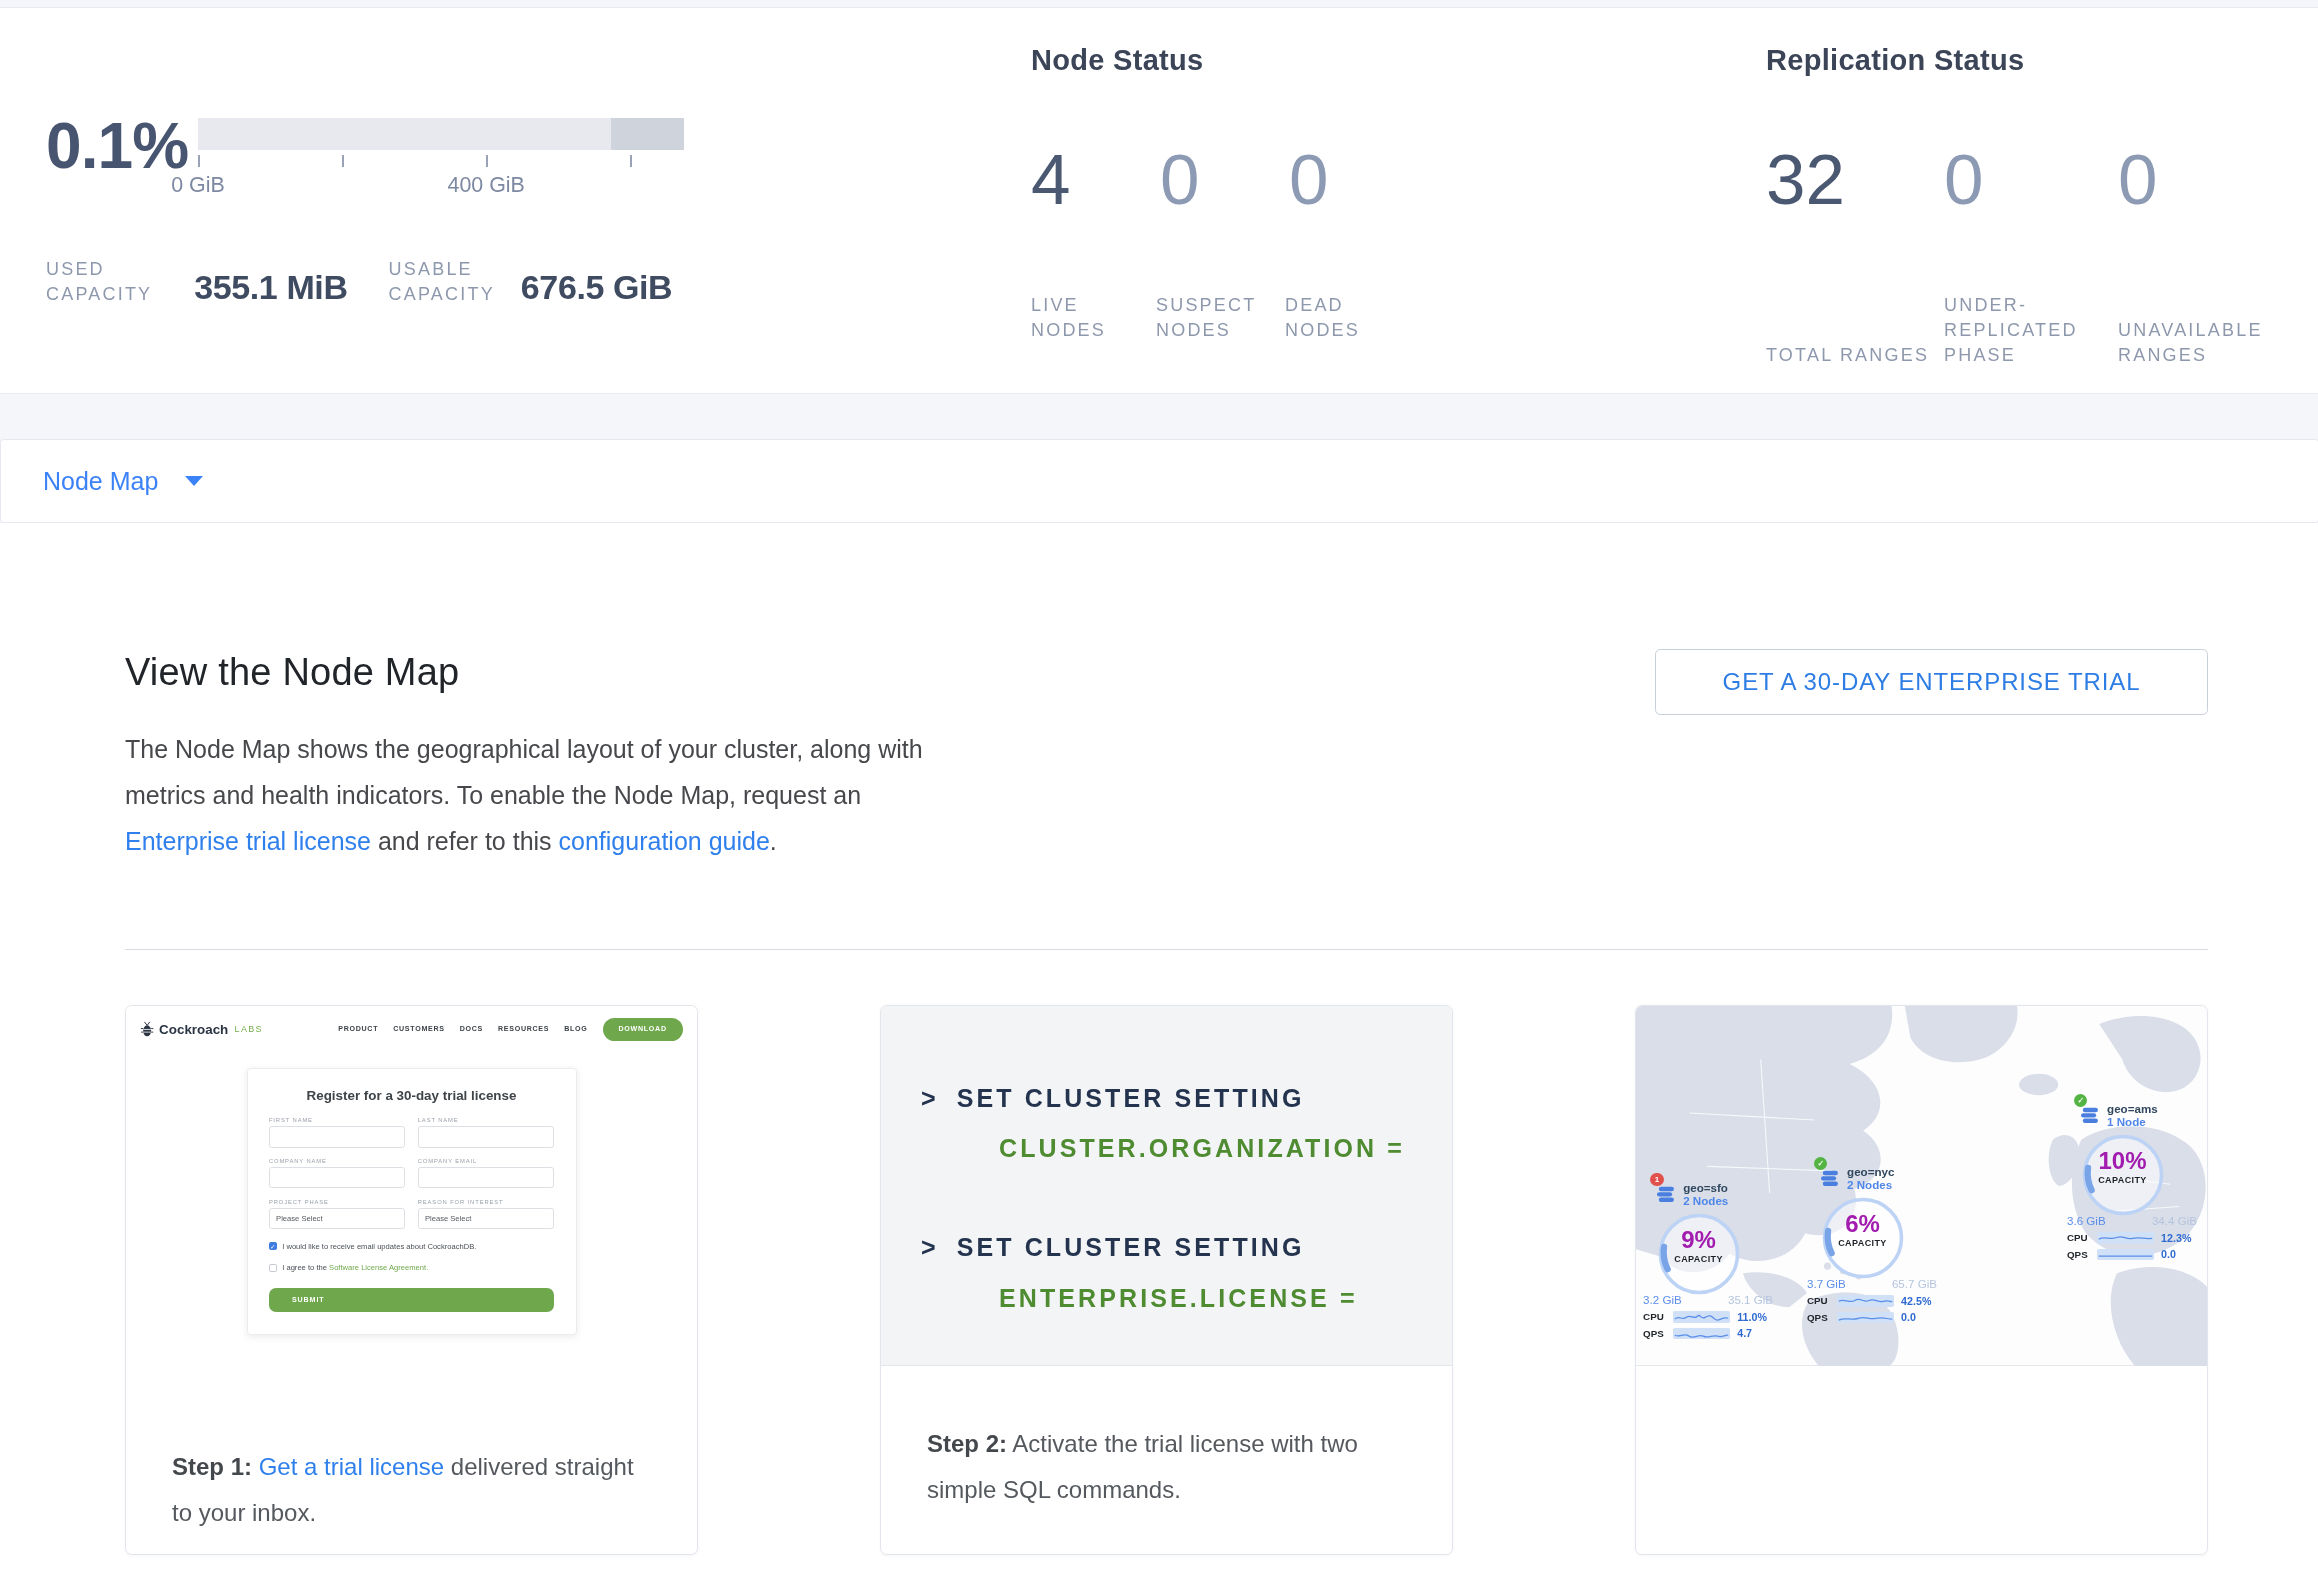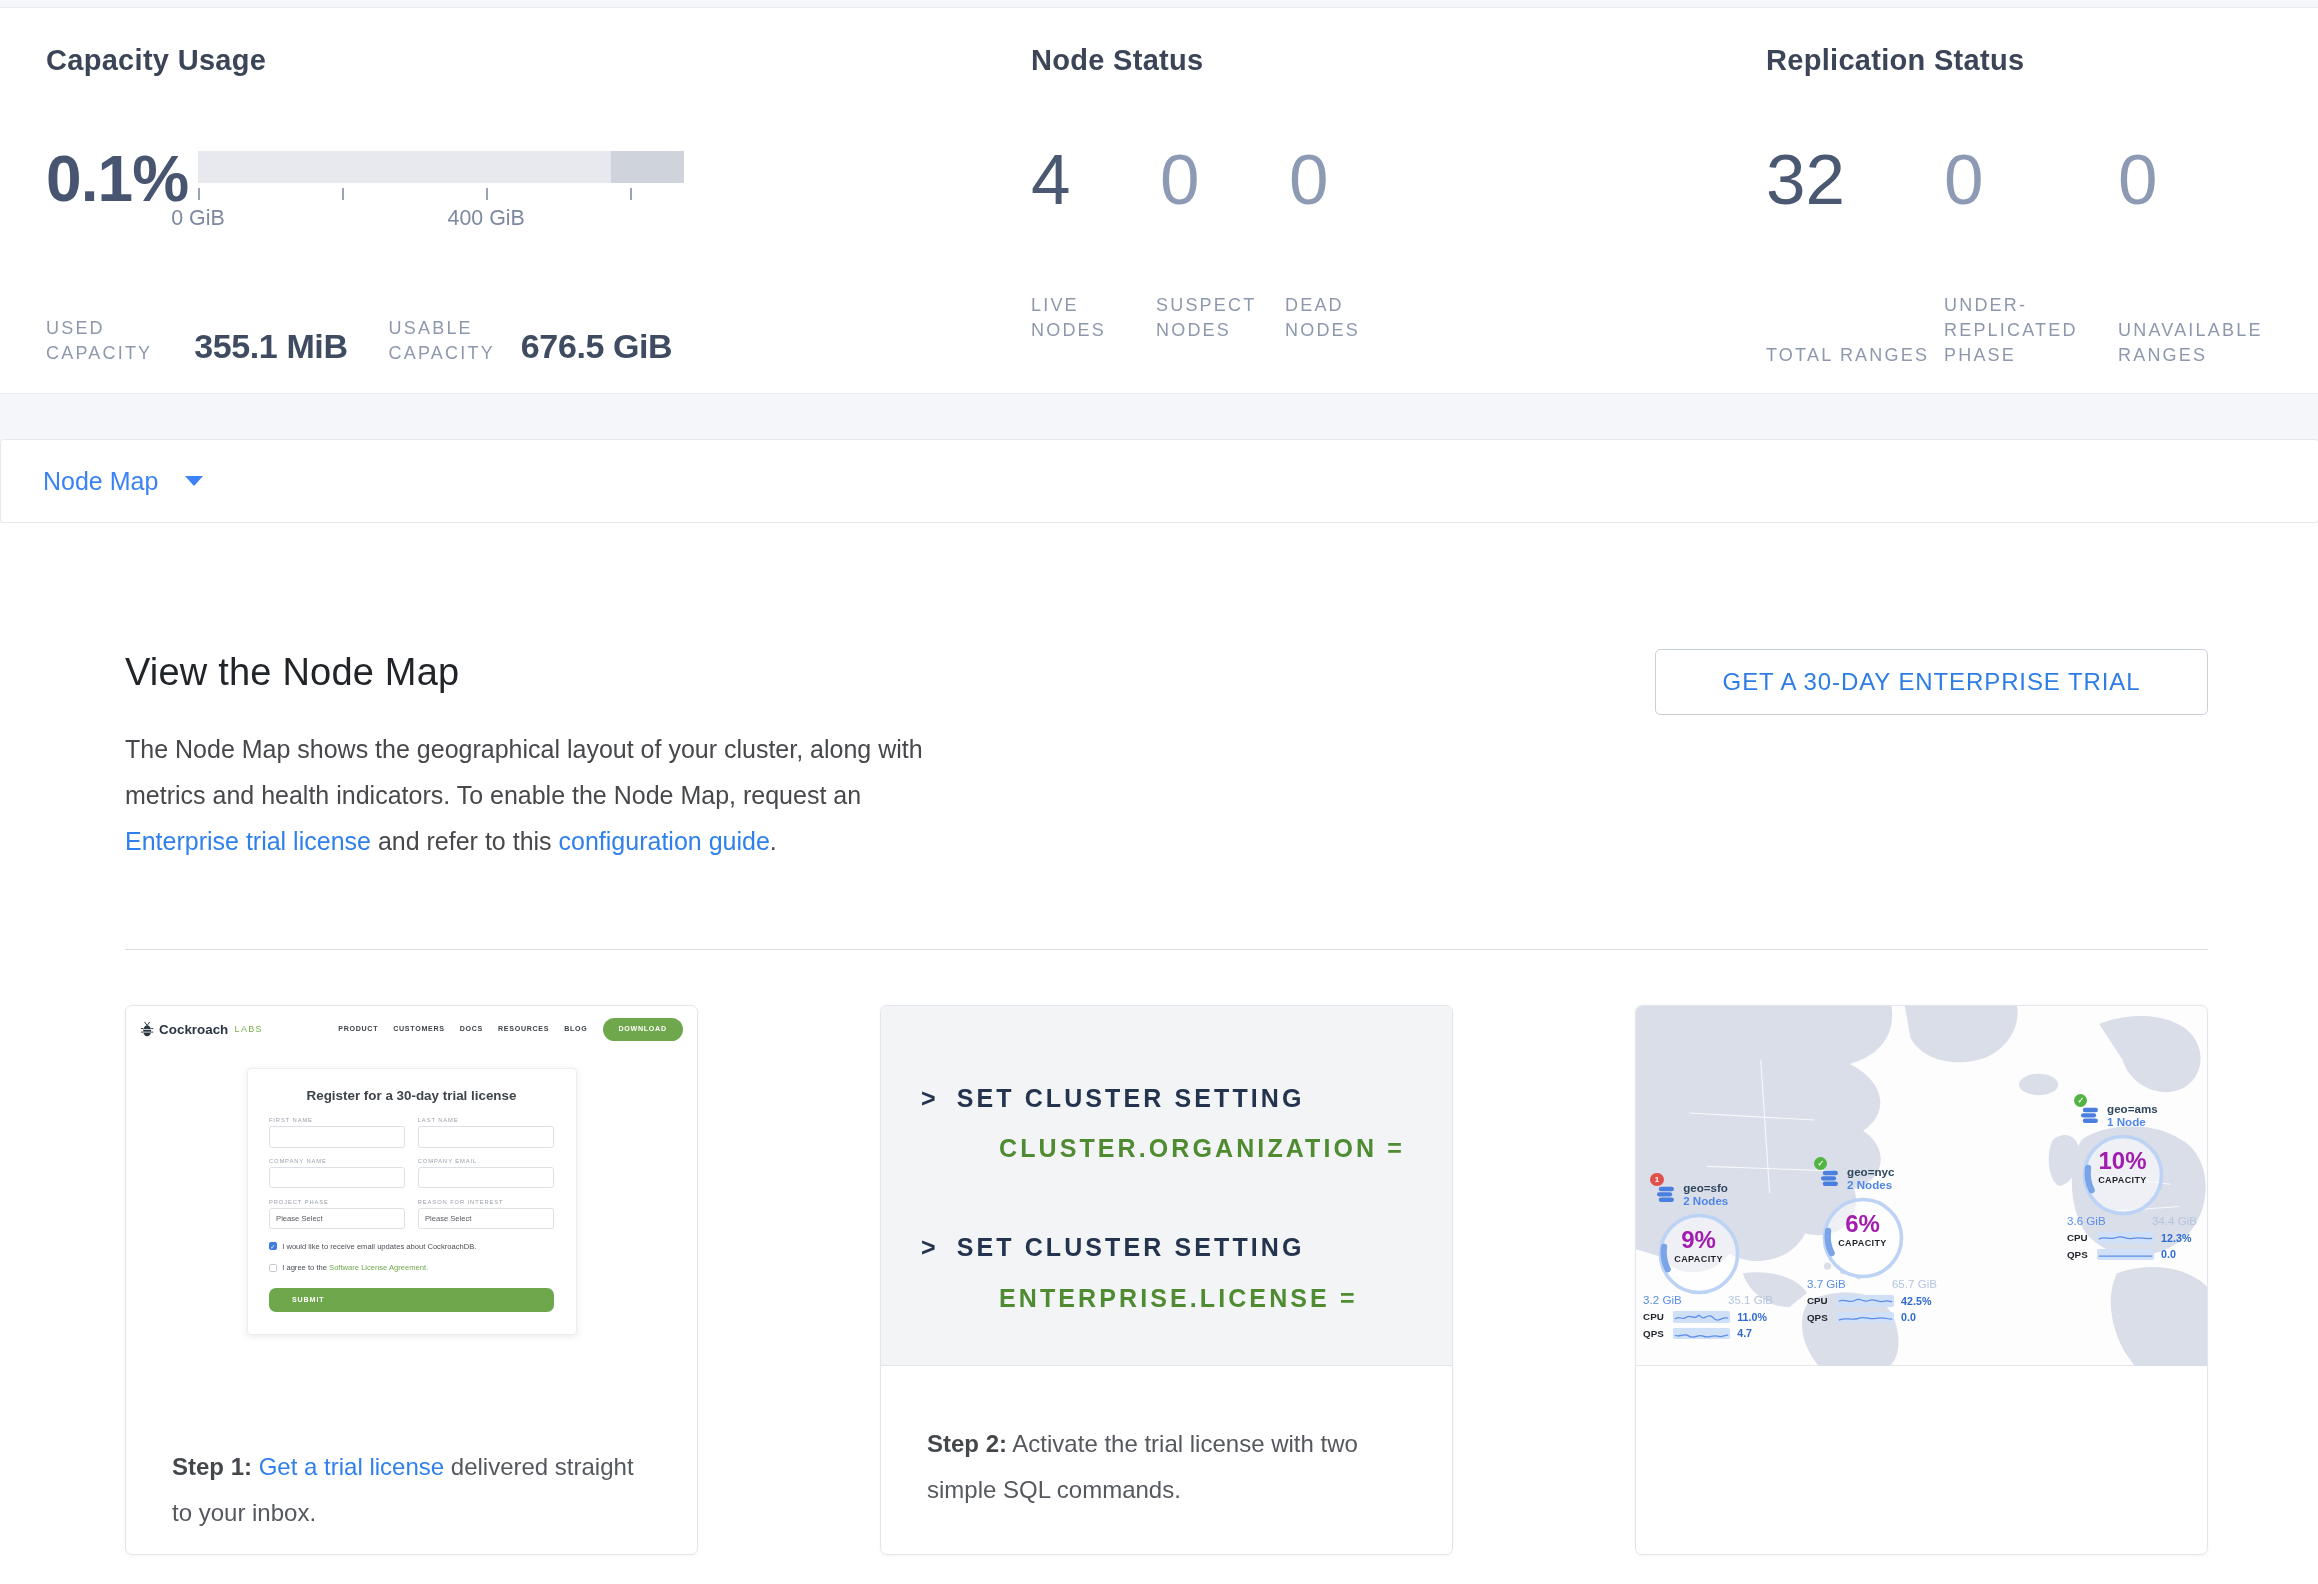--- a/index.html
+++ b/index.html
@@ -17,21 +17,21 @@
   .cap-row { display:flex; margin-top:70px; }
   .cap-pct { font-size:64px; font-weight:700; color:#475570; width:152px; line-height:64px; letter-spacing:-0.9px; }
   .cap-bar-wrap { width:486px; margin-top:3.6px; }
   .cap-bar { position:relative; height:32px; background:#e7e9ef; }
   .cap-bar-used { position:absolute; right:0; top:0; height:100%; width:15%; background:#ced3dc; }
   .cap-ticks { position:relative; height:14.3px; margin-top:5.3px; }
   .cap-tick { position:absolute; top:0; width:1.8px; height:11.6px; background:#9aa3b5; }
   .cap-tick-labels { position:relative; height:27px; margin-top:3.6px; }
   .cap-tick-label { position:absolute; transform:translateX(-50%); font-size:21.4px; color:#7d88a1; white-space:nowrap; }
 
-  .stats-row { display:flex; align-items:flex-end; margin-top:83px; }
+  .stats-row { display:flex; align-items:flex-end; margin-top:57px; }
   .caps-label { font-size:18px; letter-spacing:2.2px; color:#8e98ad; line-height:25px; }
   .stat-value { font-size:34px; font-weight:700; color:#3f4b61; margin:0 41px 0 14.3px; letter-spacing:-0.4px; }
   .lbl-w1 { width:134px; } .lbl-w2 { width:118px; }
 
   .num-row { display:flex; margin-top:64px; }
   .num { font-size:71px; line-height:77px; font-weight:400; }
   .num-dark { color:#4a5872; } .num-light { color:#8d9ab4; }
   .ncol1 { width:129px; } .ncol2 { width:129px; }
   .rcol1 { width:178px; } .rcol2 { width:174px; }
   .labels-row { display:flex; align-items:flex-end; margin-top:75px; }
@@ -121,21 +121,20 @@
   .m-val { font-size:10.7px; font-weight:700; color:#2f6ad1; }
 </style>
 </head>
 <body>
 
 <div class="top-strip"></div>
 
 <div class="top-stats">
 
   <div class="p-capacity">
-    <div class="panel-title">Capacity Usage</div>
     <div class="cap-row">
       <div class="cap-pct">0.1%</div>
       <div class="cap-bar-wrap">
         <div class="cap-bar">
           <div class="cap-bar-used"></div>
         </div>
         <div class="cap-ticks">
           <div class="cap-tick" style="left:0%"></div>
           <div class="cap-tick" style="left:29.6%"></div>
           <div class="cap-tick" style="left:59.3%"></div>

